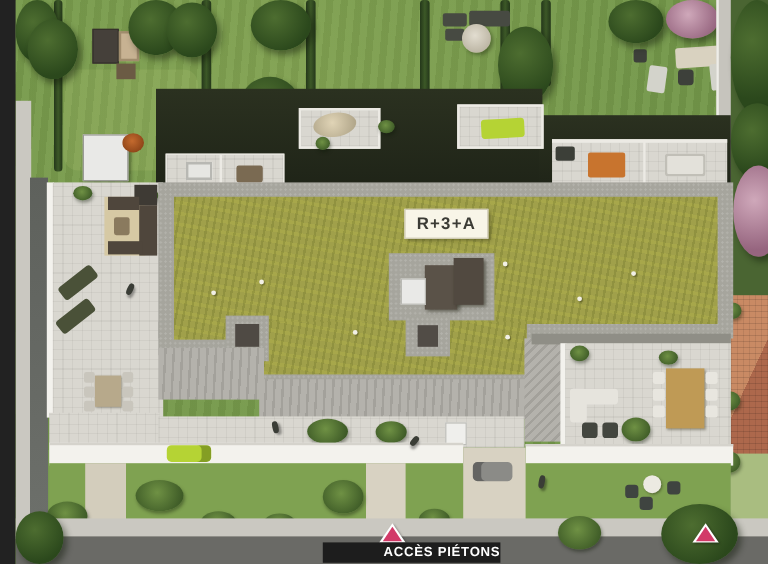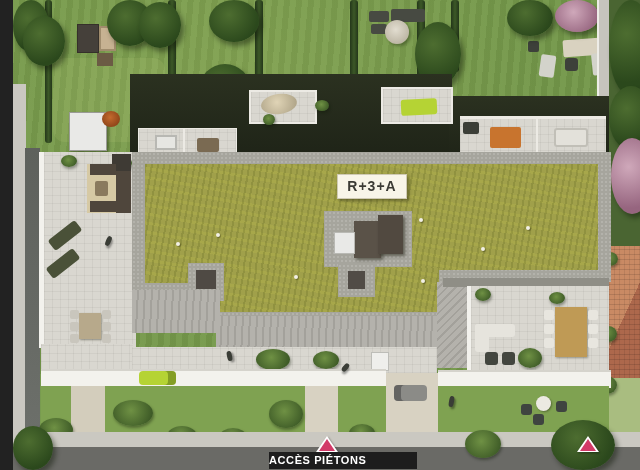--- a/index.html
+++ b/index.html
@@ -28,21 +28,21 @@
   .stripes.diag{background-image:repeating-linear-gradient(135deg, var(--c-stripeA,#b4b2ac) 0 4px, var(--c-stripeB,#a3a19b) 4px 6px);}
   .shadowband{background:linear-gradient(180deg,#2b3120,#1e2317);}
   .white{background:var(--c-wallWhite,#f3f2ed);}
   .sidewalk{background:var(--c-sidewalk,#cac8c1);}
   .road{background:var(--c-road,#6a6a66);}
   .terracotta{background:linear-gradient(115deg,#c98a64 0 45%,#ad684c 45%);background-blend-mode:normal;}
   .terracotta:after{content:"";position:absolute;inset:0;background-image:
      repeating-linear-gradient(0deg, rgba(0,0,0,.12) 0 1px, transparent 1px 5px),
      repeating-linear-gradient(90deg, rgba(0,0,0,.08) 0 1px, transparent 1px 5px);}
   .access-label{background:var(--c-labelBg,#1d1d1d);color:var(--c-labelText,#ffffff);
-    font-weight:700;font-size:11px;line-height:17px;text-align:left;letter-spacing:.6px;}
+    font-weight:700;font-size:11px;line-height:17px;text-align:right;letter-spacing:.6px;}
   .lot-label{background:var(--c-roofLabelBg,#f8f5e8);border:1px solid #cfcab4;
     box-shadow:2px 2px 3px rgba(40,40,15,.45);font-weight:700;font-size:14px;line-height:23px;
     color:var(--c-roofLabelText,#3b3b35);text-align:center;letter-spacing:1px;}
   .tri{width:0;height:0;border-left:11px solid transparent;border-right:11px solid transparent;border-bottom:16px solid #ffffff;filter:drop-shadow(1px 1px 1px rgba(0,0,0,.4));}
   .tri i{position:absolute;left:-8px;top:3px;width:0;height:0;border-left:8px solid transparent;border-right:8px solid transparent;border-bottom:12px solid var(--c-marker,#d23a68);}
   .person{background:#3a3d36;border-radius:40%;box-shadow:2px 2px 2px rgba(0,0,0,.35);}
   .vent{width:4px;height:4px;border-radius:50%;background:#f2f0e6;box-shadow:1px 1px 1px rgba(60,60,20,.5);}
   .rail{border:2px solid #eceae4;}
 </style>
 </head>

